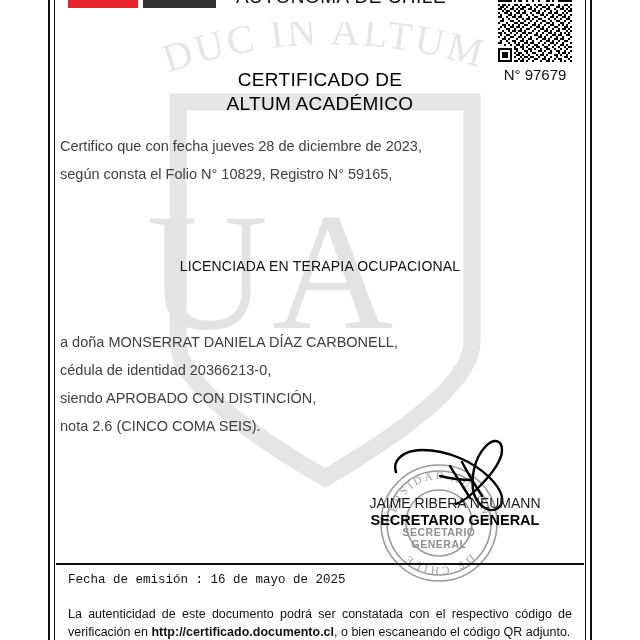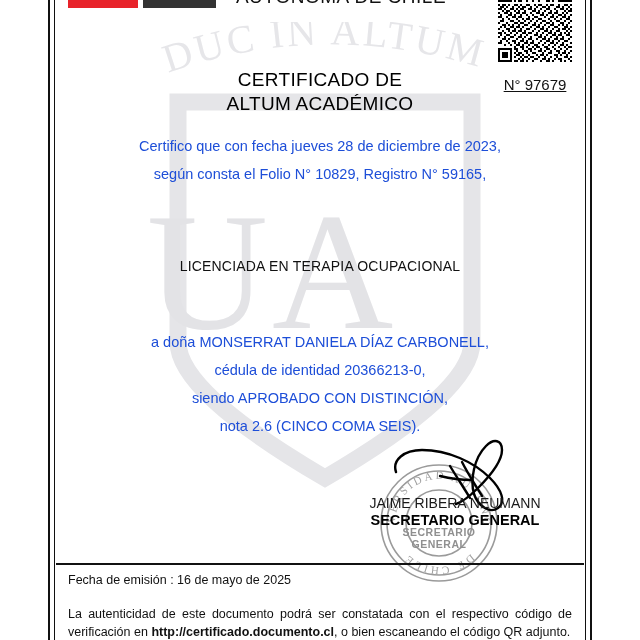--- a/index.html
+++ b/index.html
@@ -137,25 +137,24 @@
     text-align: center;
   }
   .qr-code {
     width: 74px;
     height: 74px;
     margin: 0 auto;
     display: block;
   }
   .qr-code svg { display: block; }
   .cert-number {
-    margin-top: 14px;
+    margin-top: 4px;
     font-size: 15px;
     color: #111;
     white-space: nowrap;
-    text-decoration: underline;
   }
 
   
   .doc-title {
     position: absolute;
     left: 60px;
     top: 68px;
     width: 520px;
     text-align: center;
     font-size: 19px;
@@ -163,22 +162,22 @@
     line-height: 24px;
     letter-spacing: 0.3px;
     color: #000;
   }
 
   
   .body-block {
     position: absolute;
     left: 60px;
     width: 520px;
-    text-align: center;
-    color: #1d4ed8;
+    text-align: left;
+    color: #404040;
   }
   #intro-block { top: 132px; }
   .body-line {
     font-size: 14.5px;
     line-height: 28px;
     white-space: nowrap;
   }
   .degree-line {
     position: absolute;
     left: 60px;
@@ -247,20 +246,21 @@
     height: 1.5px;
     background: #111;
   }
   .issue-date {
     position: absolute;
     left: 68px;
     top: 573px;
     font-size: 12.5px;
     color: #111;
     white-space: nowrap;
+    font-family: Liberation Mono, monospace;
   }
   .auth-note {
     position: absolute;
     left: 68px;
     top: 605px;
     width: 504px;
     font-size: 12.5px;
     line-height: 18px;
     color: #111;
     text-align: justify;

